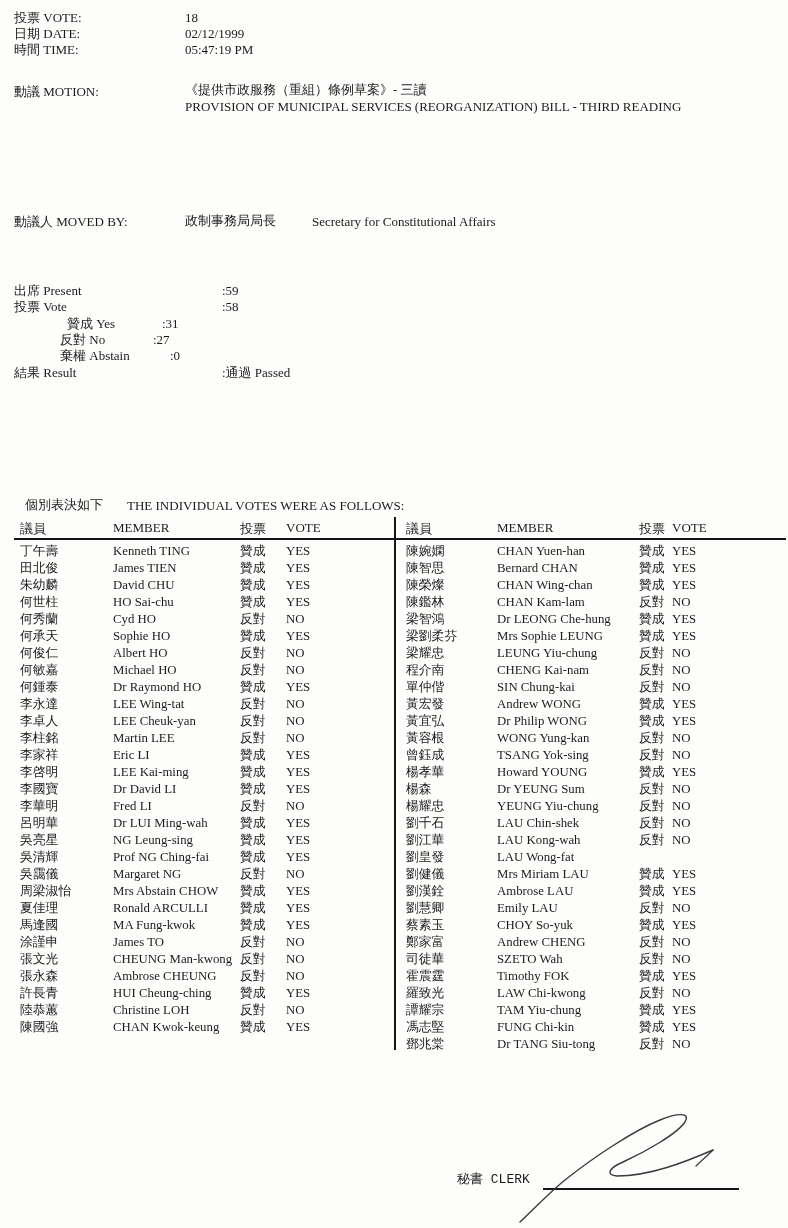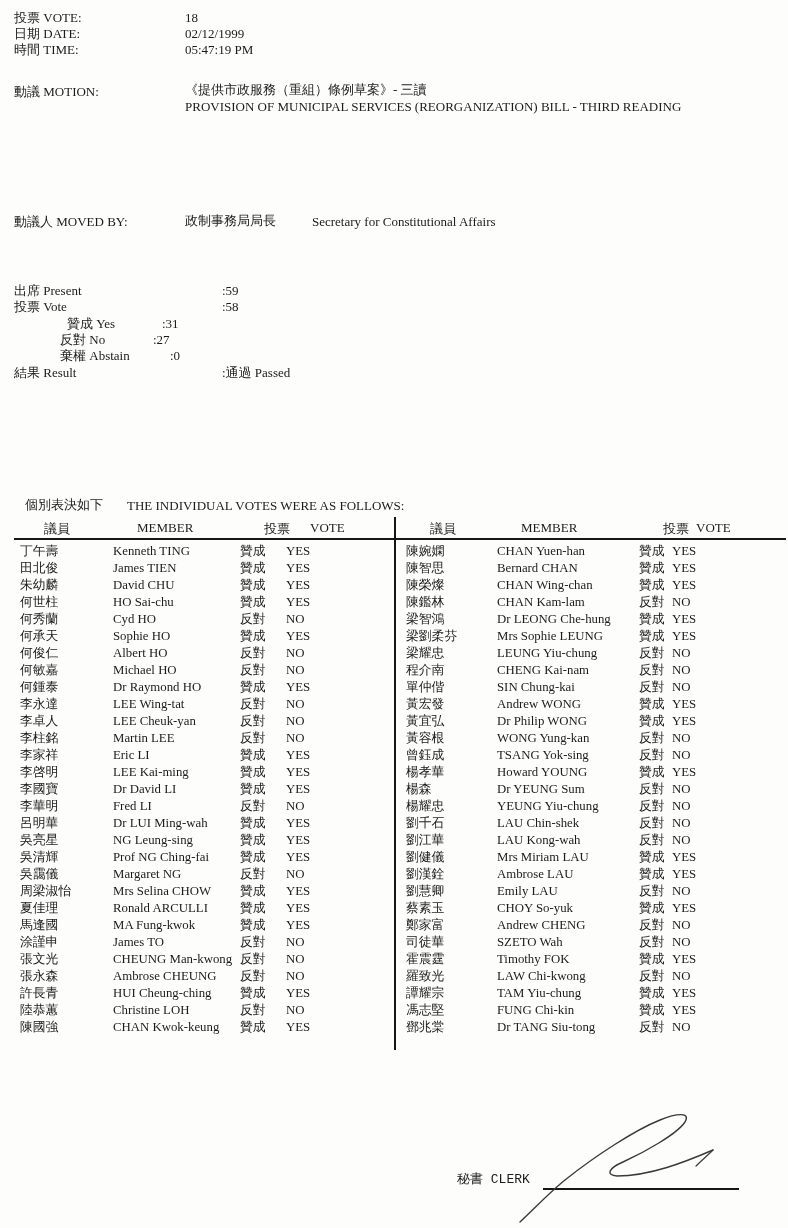--- a/index.html
+++ b/index.html
@@ -15,21 +15,21 @@
   .rule-v{position:absolute;background:#161616;}
   
   .half{position:absolute;width:372px;}
   .thead{position:absolute;top:0;height:18px;width:100%;}
   .rows{position:absolute;top:23px;left:0;width:100%;}
   .trow{position:relative;height:17px;}
   .cell{position:absolute;top:0;font-size:12.8px;line-height:17px;white-space:nowrap;}
   .c0{left:0;}
   .half-left  .c1{left:93px;}  .half-left  .c2{left:220px;} .half-left  .c3{left:266px;}
   .half-right .c1{left:91px;}  .half-right .c2{left:233px;} .half-right .c3{left:266px;}
-  .hcell{position:absolute;top:0;font-size:13px;white-space:nowrap;margin-left:24px;}
+  .hcell{position:absolute;top:0;font-size:13px;white-space:nowrap;}
   svg.sig{position:absolute;left:505px;top:1100px;}
 </style>
 </head>
 <body>
 
 <div class="abs t13" style="left:14px;top:10px">投票 VOTE:</div>
 <div class="abs t13" style="left:185px;top:10px">18</div>
 <div class="abs t13" style="left:14px;top:26px">日期 DATE:</div>
 <div class="abs t13" style="left:185px;top:26px">02/12/1999</div>
 <div class="abs t13" style="left:14px;top:42px">時間 TIME:</div>
@@ -185,21 +185,21 @@
         <span class="cell c3">YES</span>
       </div>
       <div class="trow">
         <span class="cell c0">吳靄儀</span>
         <span class="cell c1">Margaret NG</span>
         <span class="cell c2">反對</span>
         <span class="cell c3">NO</span>
       </div>
       <div class="trow">
         <span class="cell c0">周梁淑怡</span>
-        <span class="cell c1">Mrs Selina CHOW</span>
+        <span class="cell c1">Mrs Abstain CHOW</span>
         <span class="cell c2">贊成</span>
         <span class="cell c3">YES</span>
       </div>
       <div class="trow">
         <span class="cell c0">夏佳理</span>
         <span class="cell c1">Ronald ARCULLI</span>
         <span class="cell c2">贊成</span>
         <span class="cell c3">YES</span>
       </div>
       <div class="trow">
@@ -357,20 +357,26 @@
         <span class="cell c2">反對</span>
         <span class="cell c3">NO</span>
       </div>
       <div class="trow">
         <span class="cell c0">劉江華</span>
         <span class="cell c1">LAU Kong-wah</span>
         <span class="cell c2">反對</span>
         <span class="cell c3">NO</span>
       </div>
       <div class="trow">
+        <span class="cell c0">劉皇發</span>
+        <span class="cell c1">LAU Wong-fat</span>
+        <span class="cell c2"></span>
+        <span class="cell c3"></span>
+      </div>
+      <div class="trow">
         <span class="cell c0">劉健儀</span>
         <span class="cell c1">Mrs Miriam LAU</span>
         <span class="cell c2">贊成</span>
         <span class="cell c3">YES</span>
       </div>
       <div class="trow">
         <span class="cell c0">劉漢銓</span>
         <span class="cell c1">Ambrose LAU</span>
         <span class="cell c2">贊成</span>
         <span class="cell c3">YES</span>

